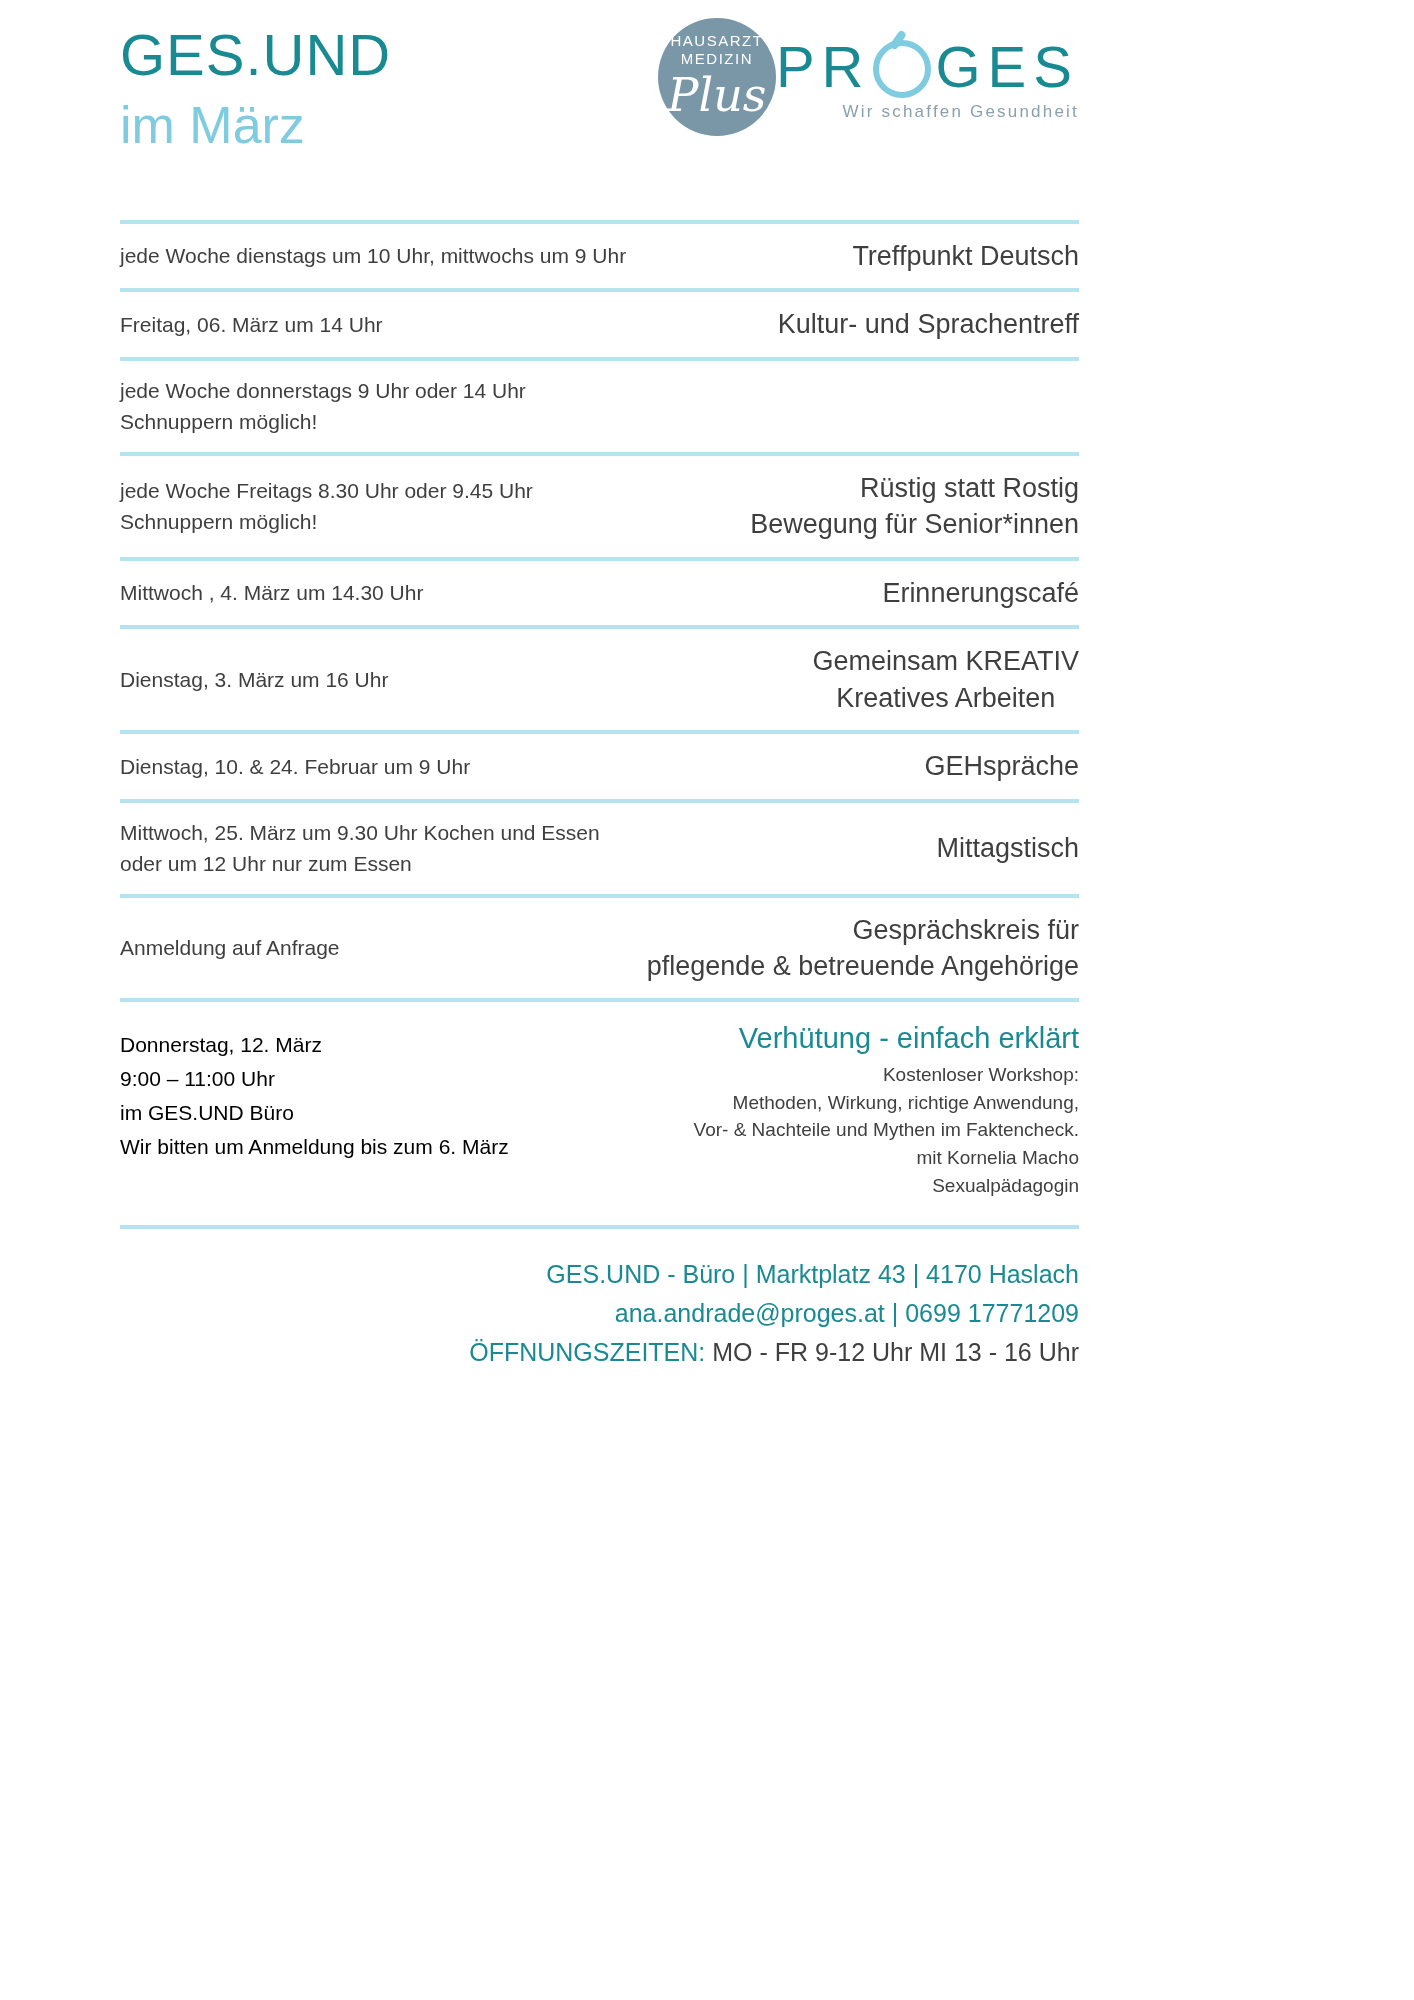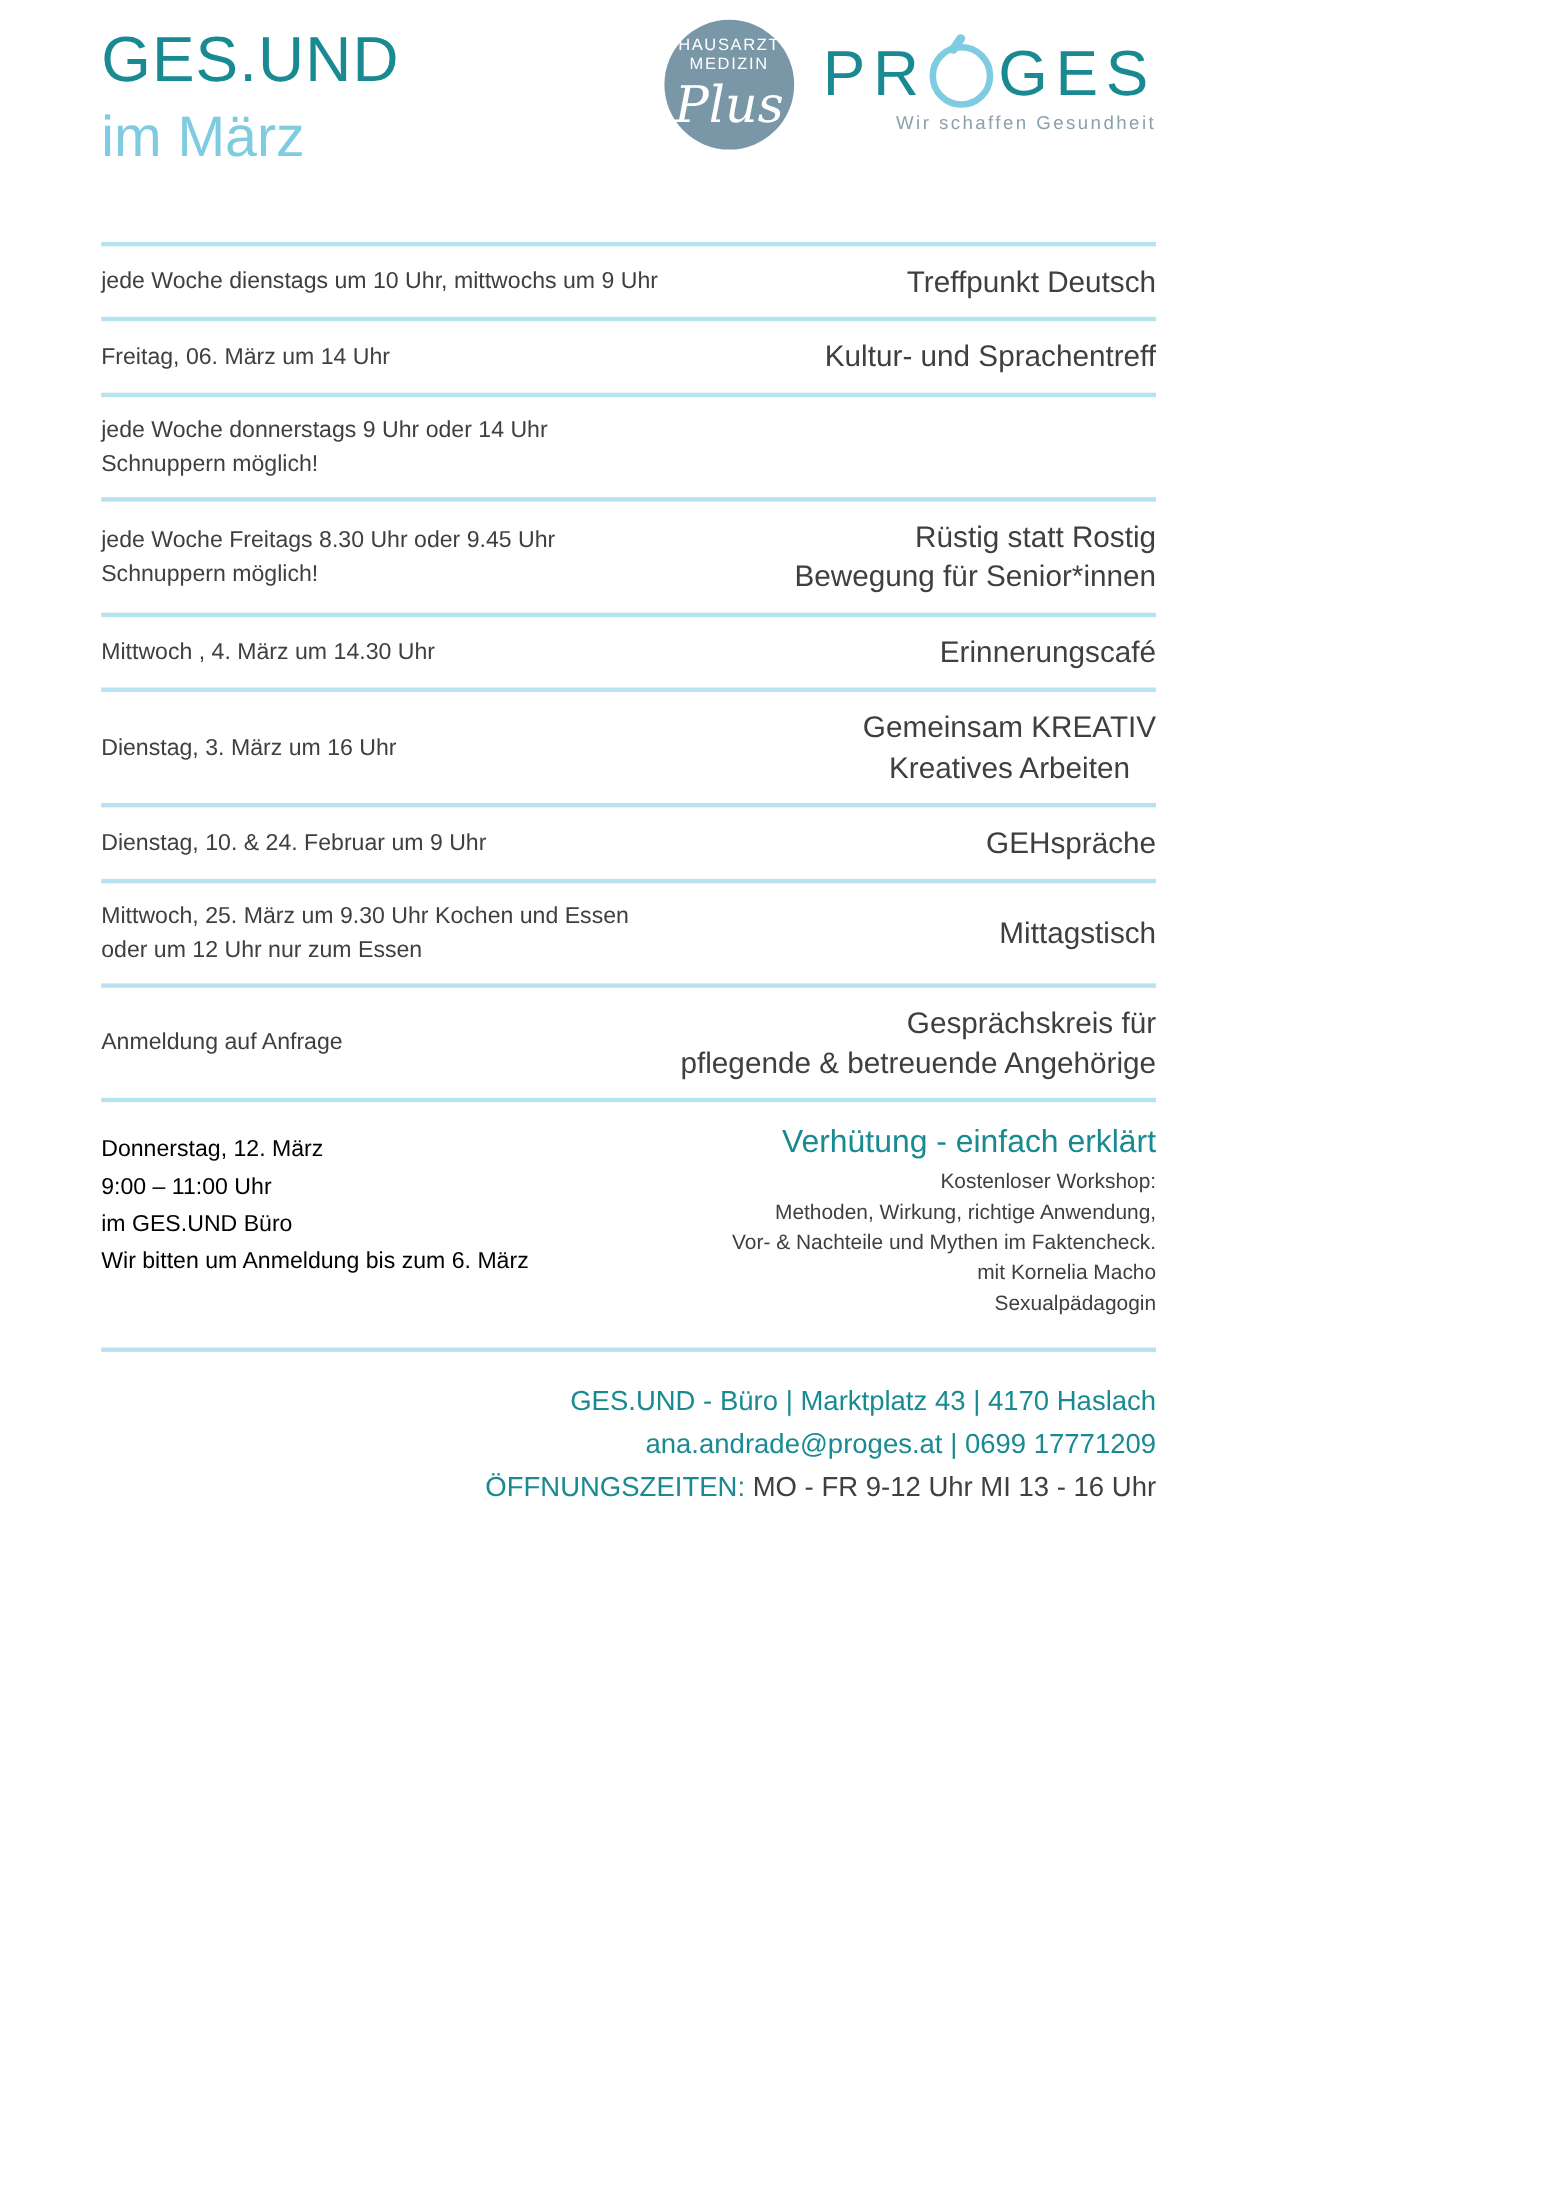--- a/index.html
+++ b/index.html
@@ -14,20 +14,21 @@
     color: #3f3f3f;
     position: relative;
     overflow: hidden;
   }
   .page {
     position: relative;
     width: 1143px;
     height: 2000px;
     box-sizing: border-box;
     padding: 0 92px;
+    margin-left: 28px;
   }
 
   
   .header {
     position: relative;
     height: 220px;
   }
   .title-block {
     position: absolute;
     left: 0;
@@ -47,21 +48,20 @@
     line-height: 1.25;
     margin-top: 4px;
   }
 
   .logos {
     position: absolute;
     right: 0;
     top: 18px;
     display: flex;
     align-items: center;
-    gap: 26px;
   }
   .logo-plus {
     width: 118px;
     height: 118px;
     border-radius: 50%;
     background: #7a97a8;
     color: #ffffff;
     display: flex;
     flex-direction: column;
     align-items: center;

